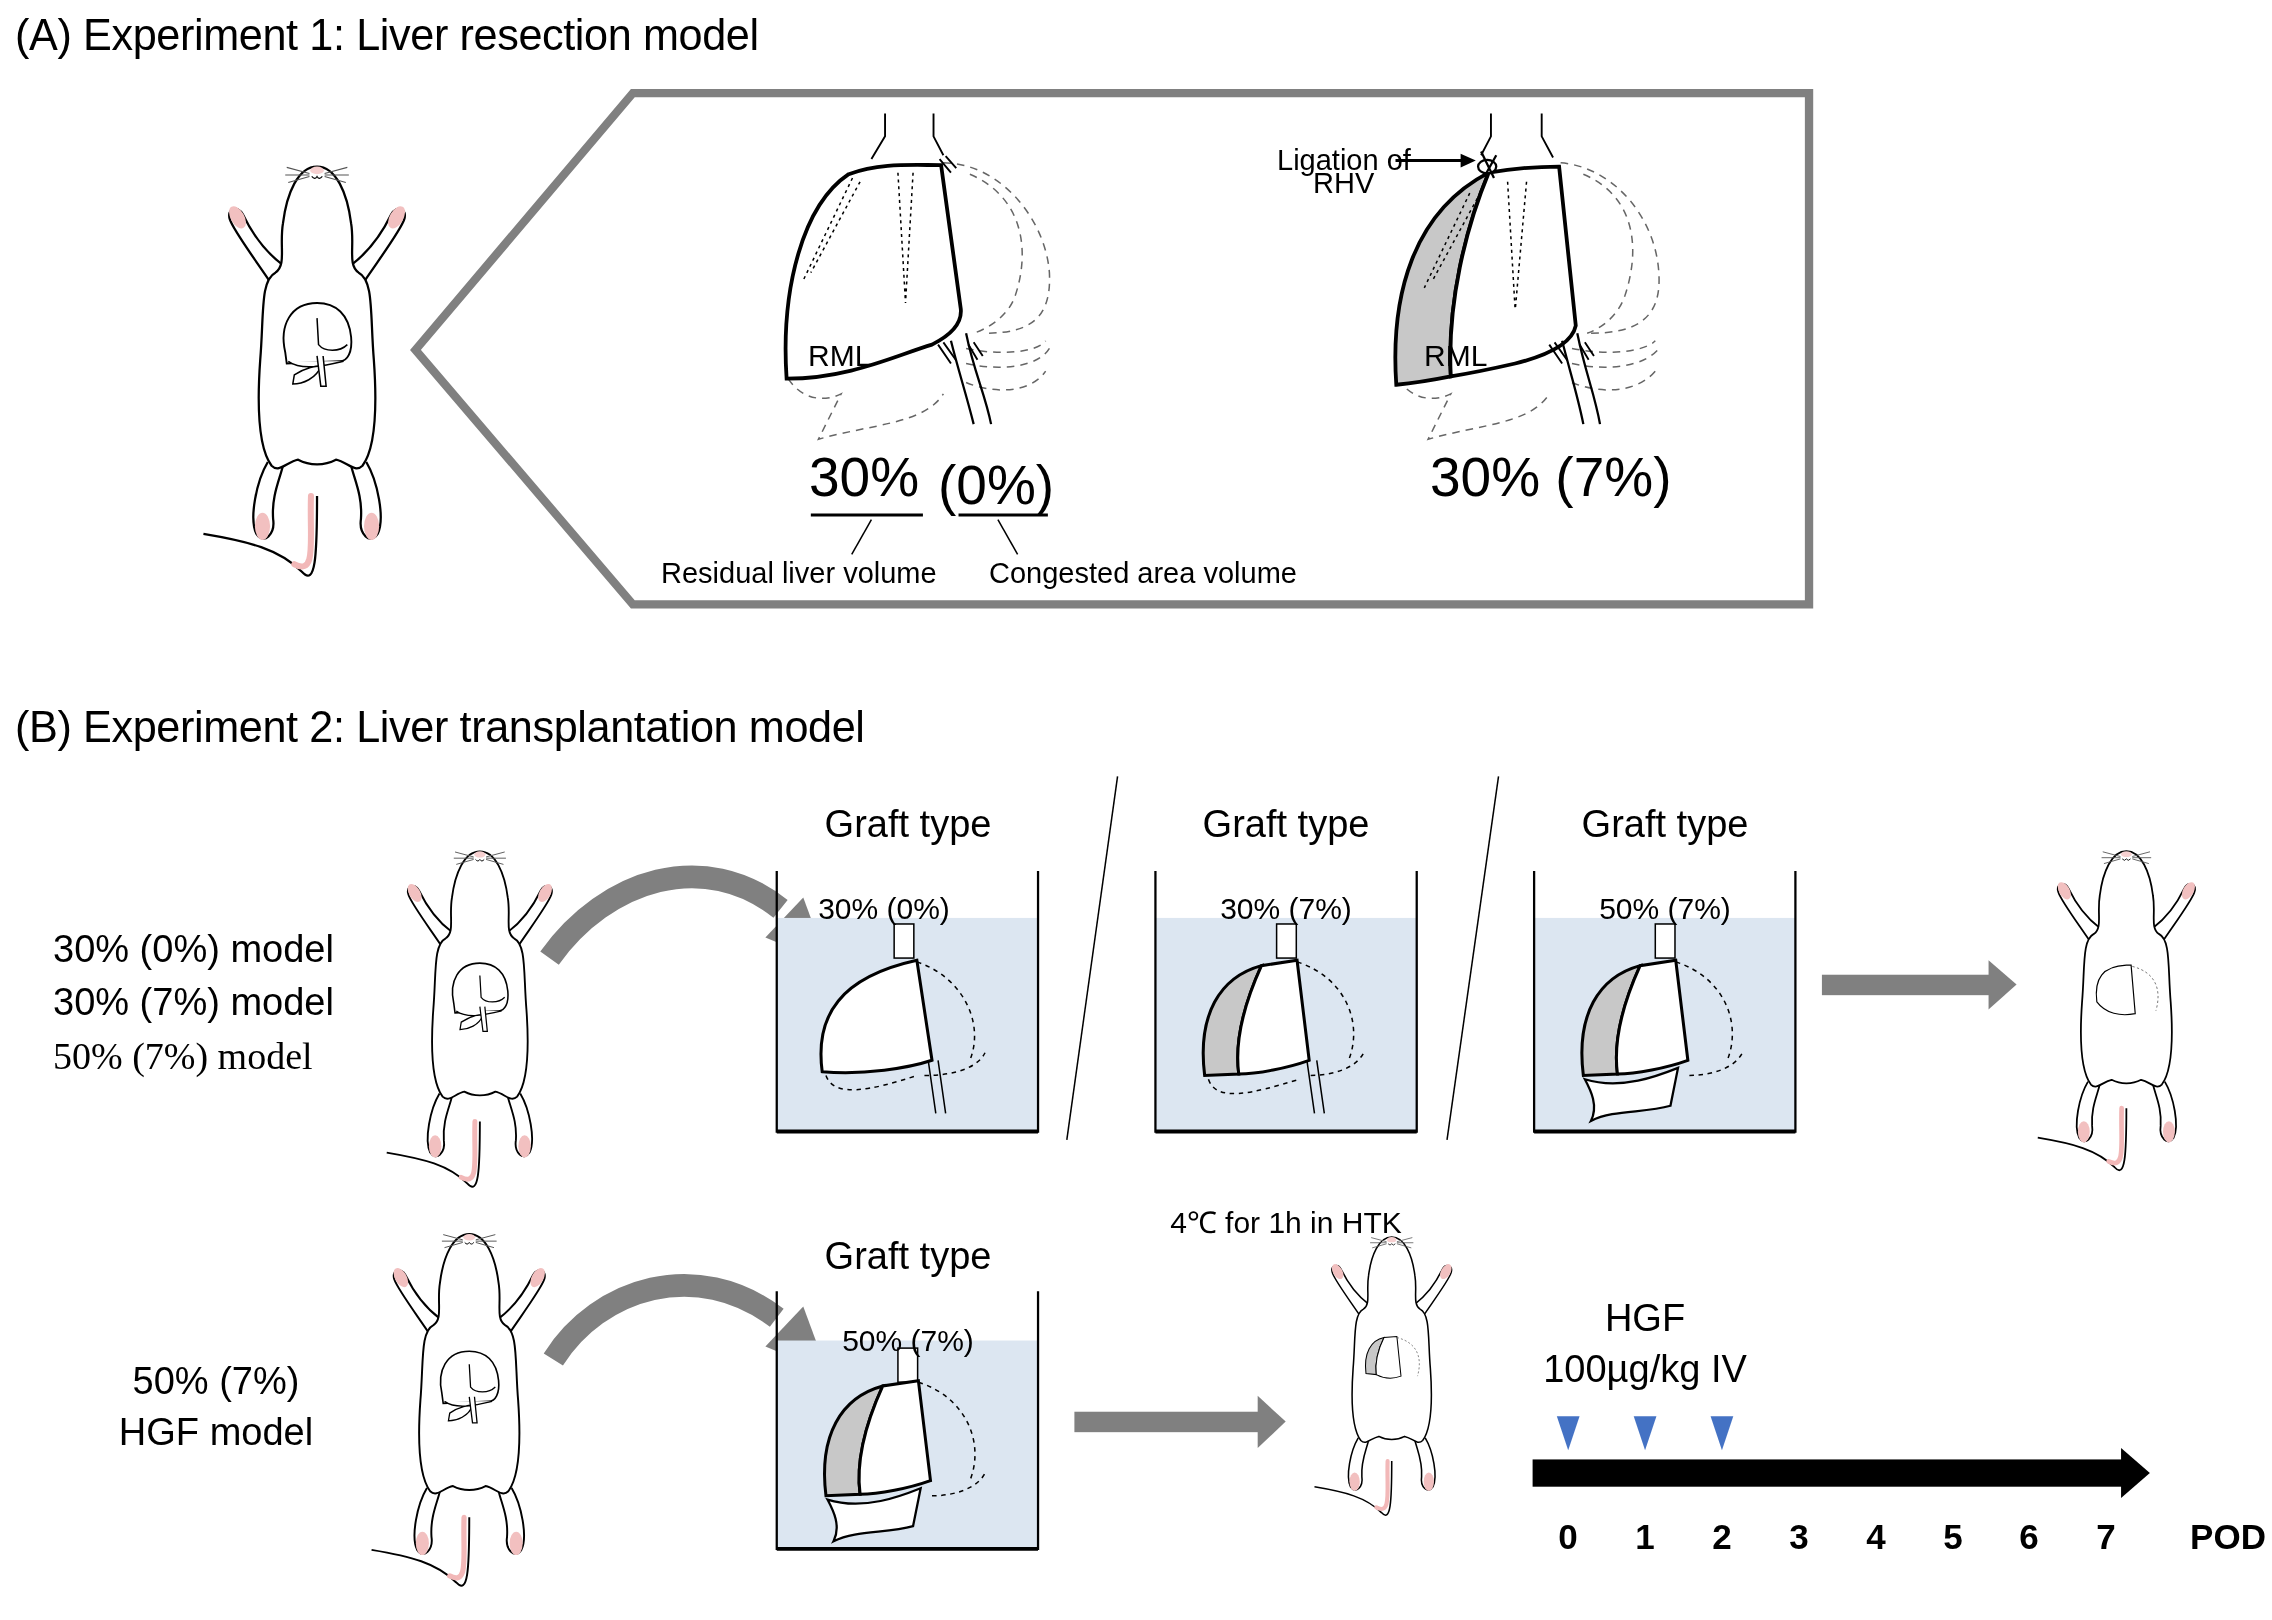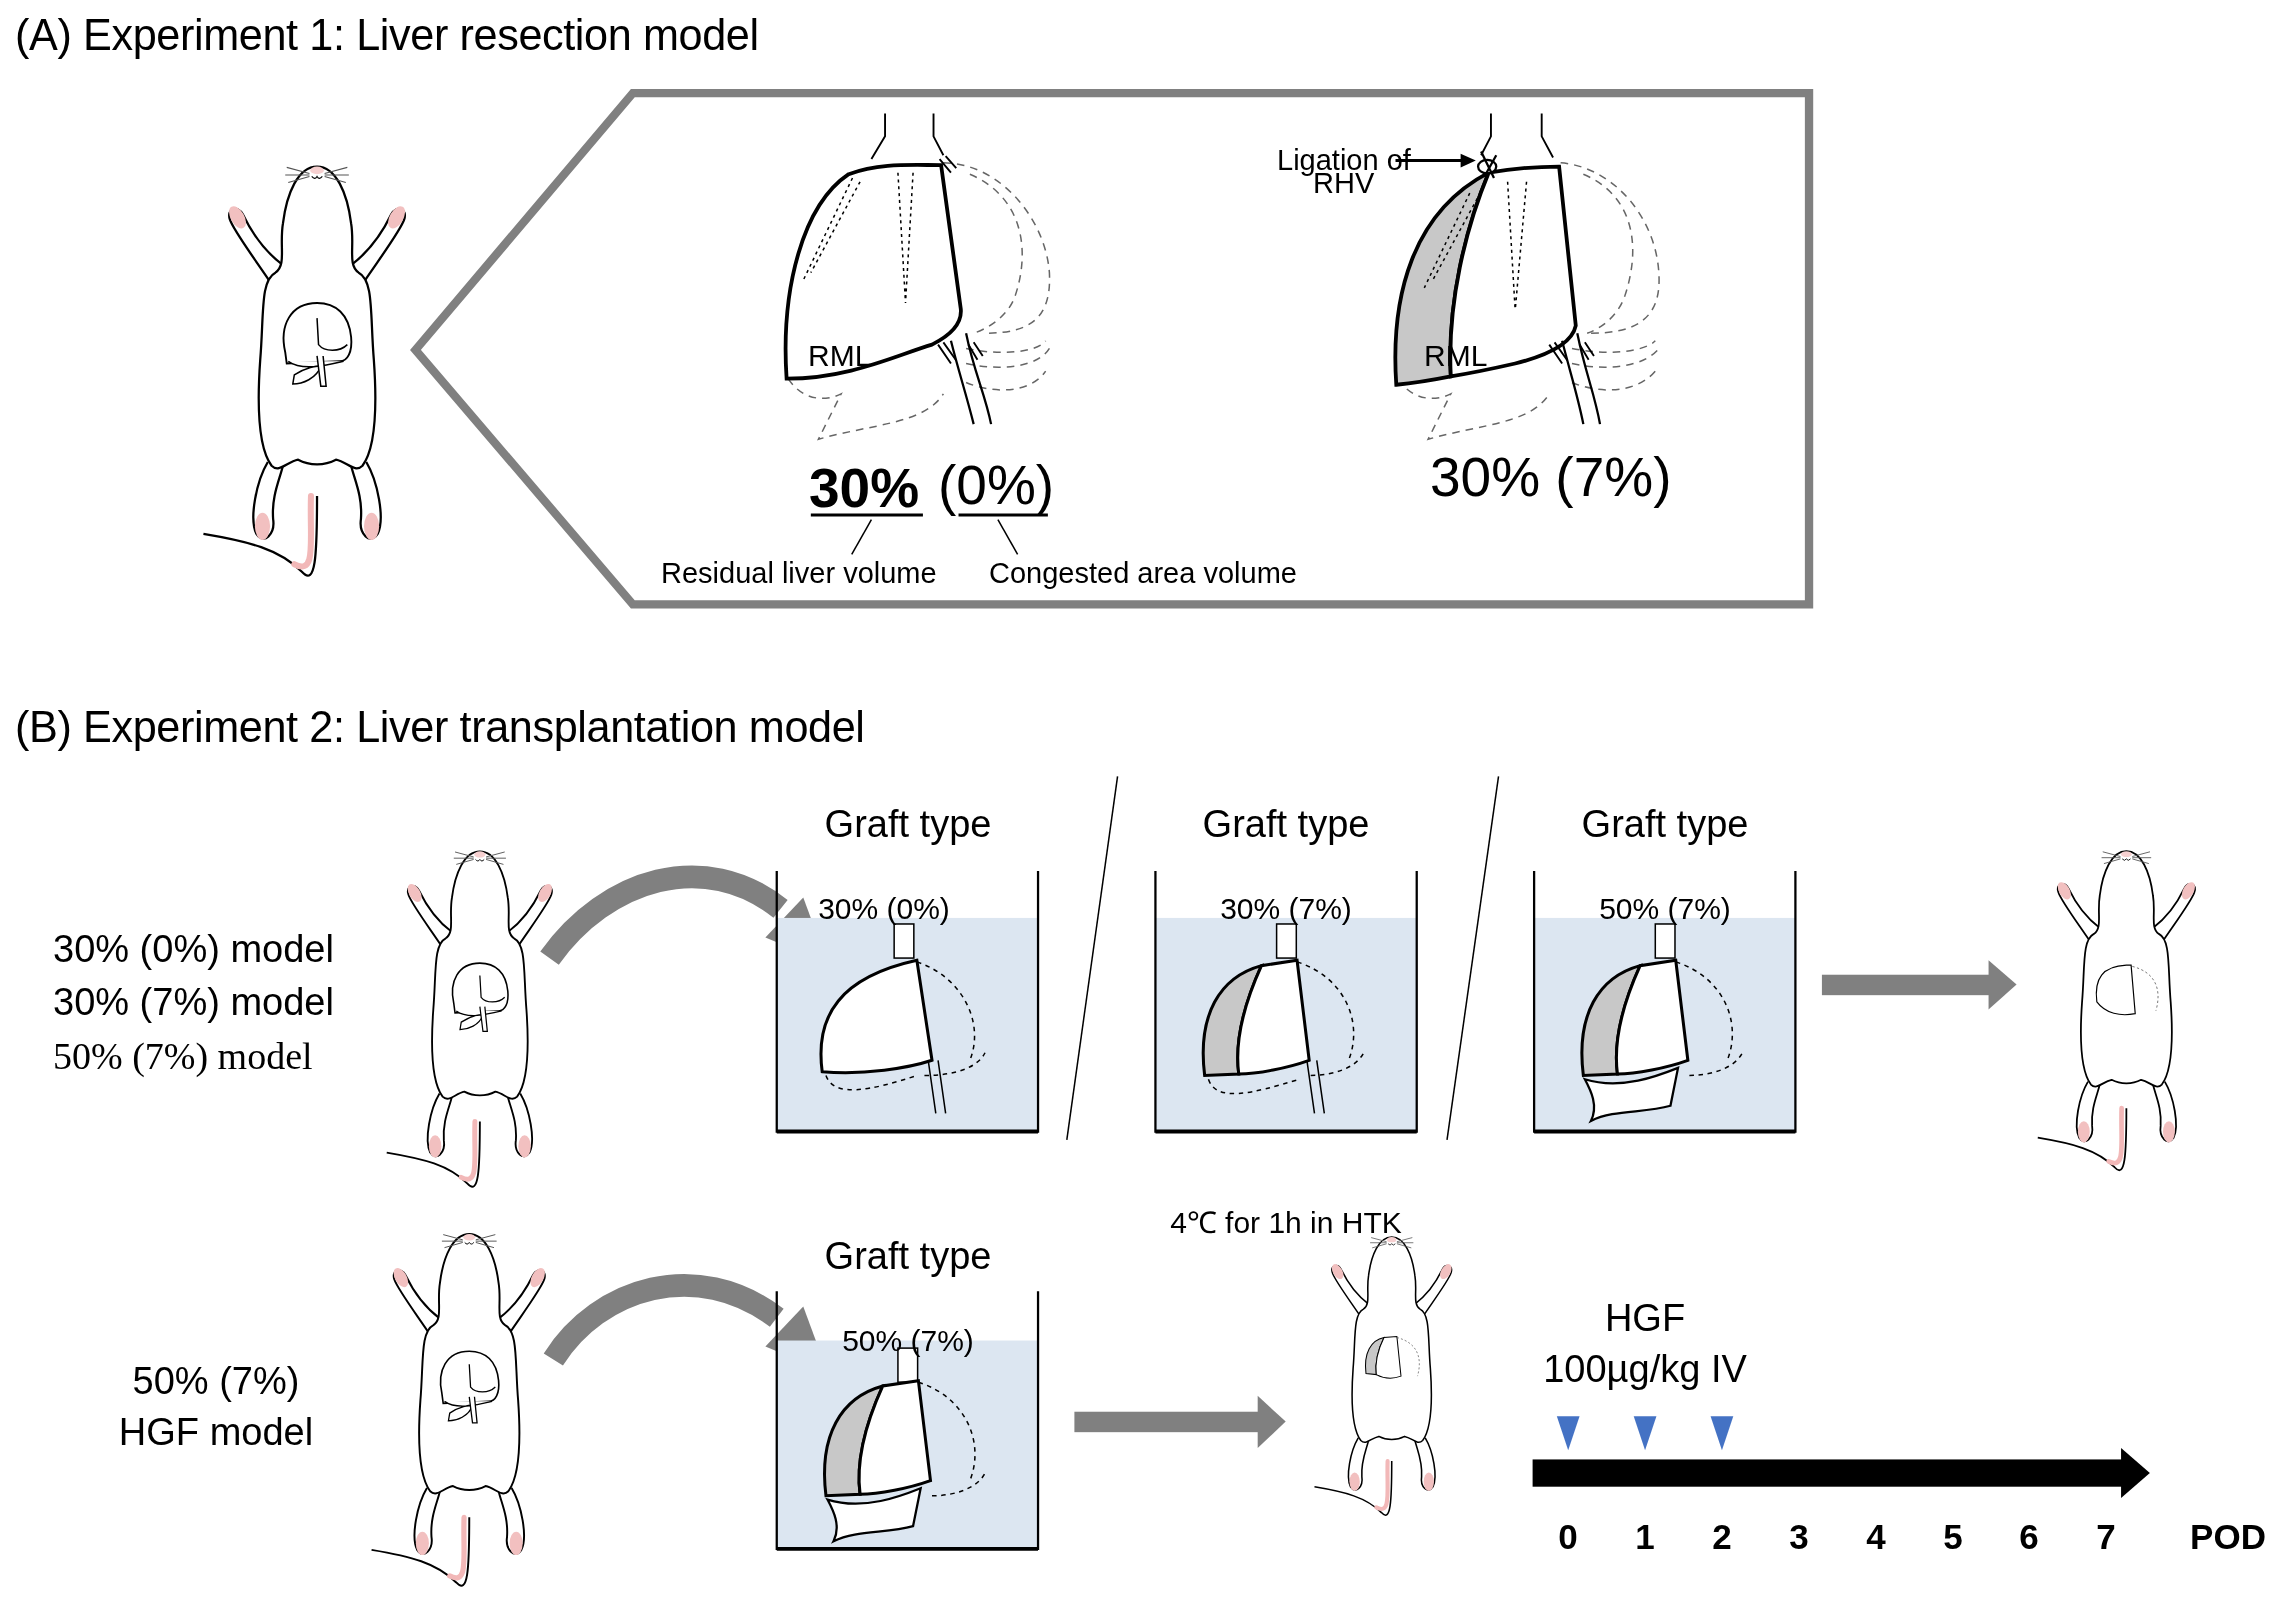--- a/index.html
+++ b/index.html
@@ -201,21 +201,21 @@
   <g id="dose-markers">
       <path d="M2055,1870 L2085,1870 L2070,1915 Z" fill="#4472c4"></path>
       <path d="M2156.5,1870 L2186.5,1870 L2171.5,1915 Z" fill="#4472c4"></path>
       <path d="M2258,1870 L2288,1870 L2273,1915 Z" fill="#4472c4"></path>
     </g>
 </svg>
 
 <div class="abs title" style="left:15px; top:9px;">(A) Experiment 1: Liver resection model</div>
 
 <div class="abs small" style="left:808px; top:301px;">RML</div>
-<div class="abs big" style="left:809px; top:456px;font-weight:bold;">30%</div>
+<div class="abs big" style="left:809px; top:445px;">30%</div>
 <div class="abs big" style="left:938px; top:453px;">(0%)</div>
 <div class="abs label-sm" style="left:661px; top:557px;">Residual liver volume</div>
 <div class="abs label-sm" style="left:989px; top:557px;">Congested area volume</div>
 
 <div class="abs small" style="left:1424px; top:301px;">RML</div>
 <div class="abs label-sm" style="left:1235px; top:144px;margin-left:42px;">Ligation of</div>
 <div class="abs label-sm" style="left:1277px; top:167px;margin-left:36px;">RHV</div>
 <div class="abs big" style="left:1430px; top:445px;">30% (7%)</div>
 
 <div class="abs title" style="left:15px; top:701px;">(B) Experiment 2: Liver transplantation model</div>

